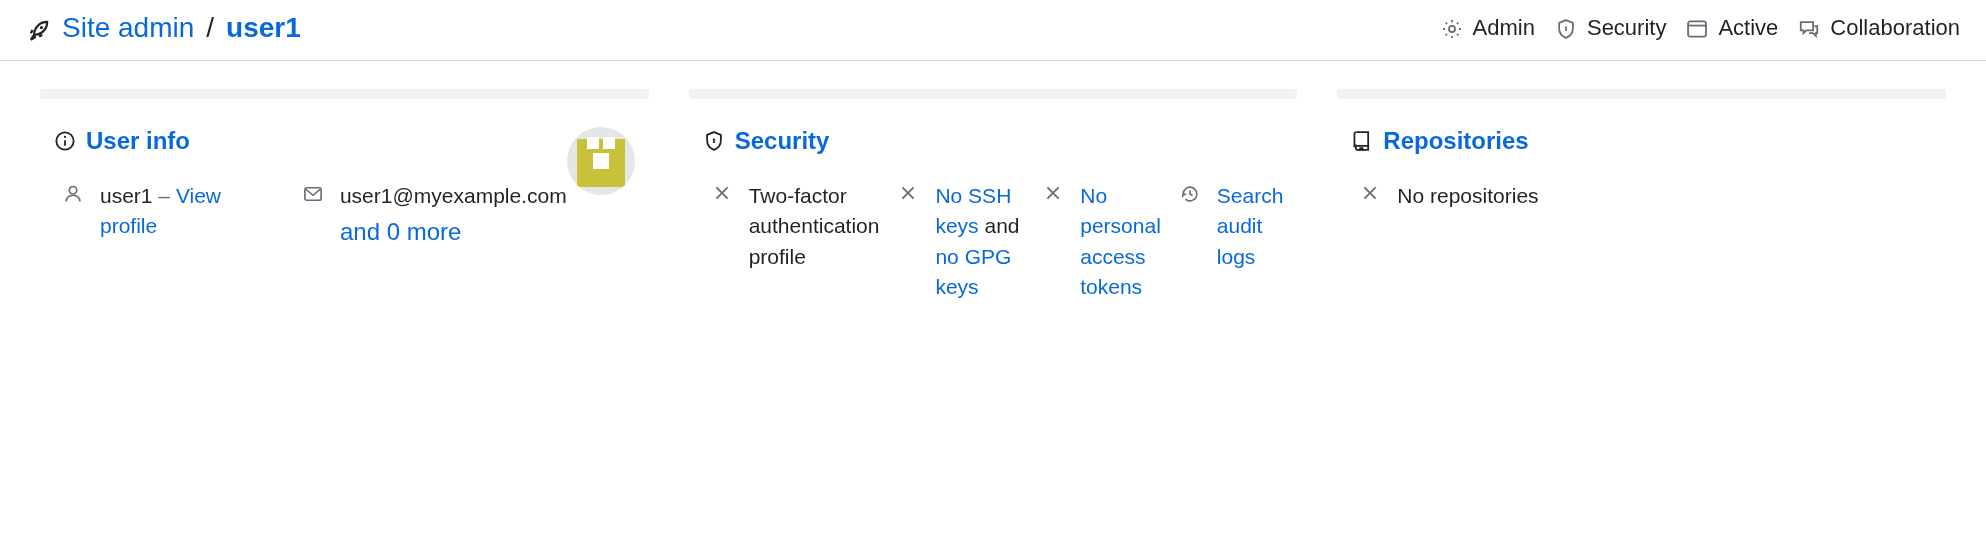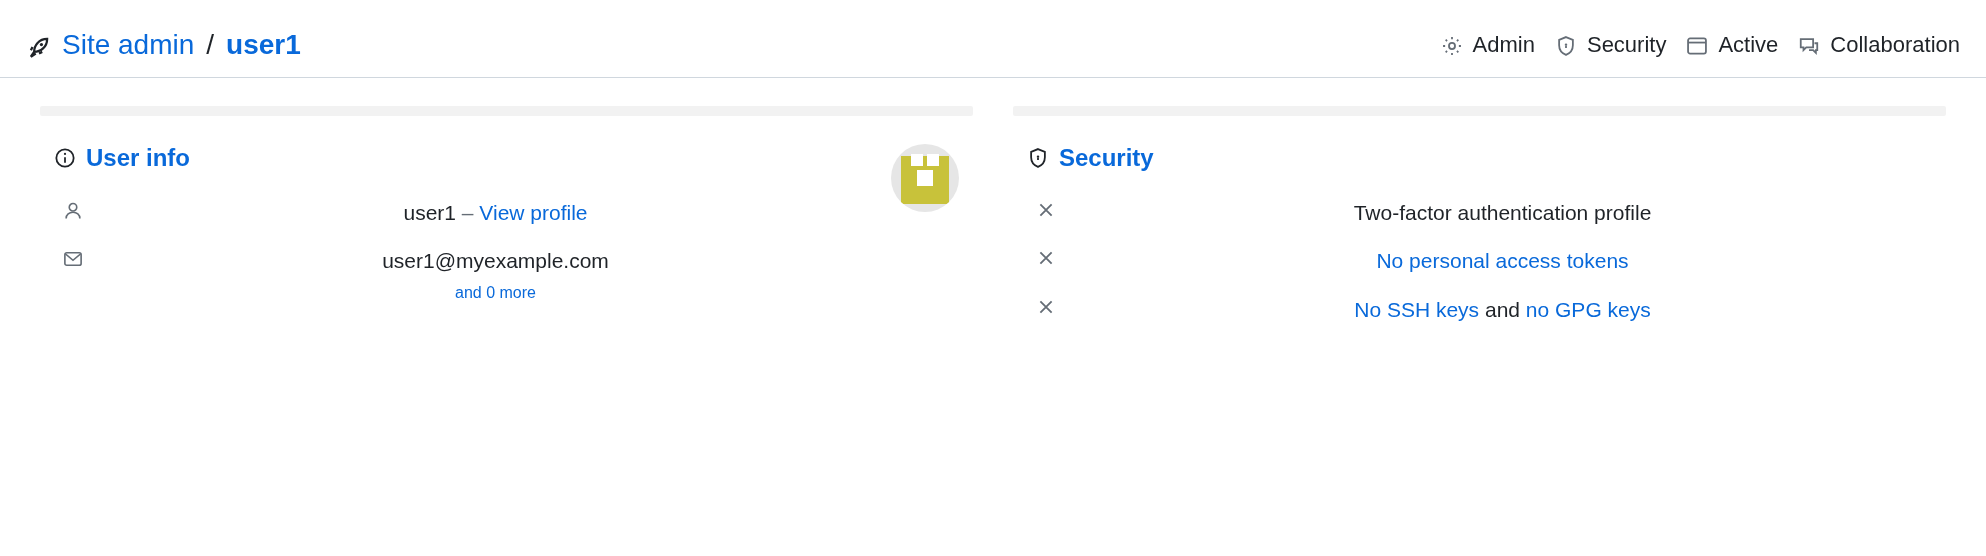--- a/index.html
+++ b/index.html
@@ -13,21 +13,20 @@
   a { text-decoration: none; }
   .link { color: #0969da; }
 
   
   .header {
     display: flex;
     align-items: center;
     justify-content: space-between;
     padding: 12px 26px 16px 26px;
     border-bottom: 1px solid #d0d7de;
-    margin-top: 17px;
   }
   .breadcrumb {
     display: flex;
     align-items: center;
     gap: 10px;
     font-size: 28px;
     font-weight: 400;
   }
   .breadcrumb .sep { color: #1f2328; font-weight: 400; margin: 0 2px; }
   .breadcrumb .crumb { color: #0969da; }
@@ -60,53 +59,52 @@
   }
   .col-bar {
     height: 10px;
     background: #f2f2f2;
     border-radius: 2px;
     margin-bottom: 28px;
   }
   .panel {
     padding-left: 14px;
     padding-right: 14px;
-    text-align: center;
   }
   .panel-header {
     display: flex;
     align-items: center;
     gap: 10px;
     margin-bottom: 26px;
   }
   .panel-header .title {
     font-size: 24px;
     font-weight: 600;
     color: #0969da;
     cursor: pointer;
   }
   .panel-header svg { color: #1f2328; }
 
   .item-list {
     display: flex;
-    flex-direction: column;
+    flex-direction: row;
     gap: 18px;
     padding-left: 8px;
   }
   .item {
     display: flex;
     align-items: flex-start;
     gap: 16px;
     font-size: 21px;
     line-height: 1.45;
   }
   .item .icon-slot { flex: 0 0 22px; display: flex; justify-content: center; padding-top: 3px; color: #656d76; }
   .item .text { flex: 1; }
   .muted { color: #656d76; }
-  .subline { font-size: 16px; margin-top: 4px; }
+  .subline { font-size: 24px; margin-top: 4px; }
 
   .avatar {
     width: 68px;
     height: 68px;
     border-radius: 50%;
     background: #e6e6e6;
     position: relative;
     overflow: hidden;
   }
   .avatar::before, .avatar::after {
@@ -267,30 +265,65 @@
               </svg>
           </span>
           <span class="text">Two-factor authentication profile</span>
         </div>
         <div class="item">
           <span class="icon-slot x-icon">
             <svg width="18" height="18" viewBox="0 0 16 16" stroke="currentColor" stroke-width="1.6">
                 <path d="M3 3l10 10M13 3L3 13"></path>
               </svg>
           </span>
-          <span class="text"><a class="link">No personal access tokens</a></span>
+          <span class="text">
+            <a class="link">No SSH keys</a><span> and </span><a class="link">no GPG keys</a>
+          </span>
         </div>
         <div class="item">
           <span class="icon-slot x-icon">
             <svg width="18" height="18" viewBox="0 0 16 16" stroke="currentColor" stroke-width="1.6">
                 <path d="M3 3l10 10M13 3L3 13"></path>
               </svg>
           </span>
-          <span class="text">
-            <a class="link">No SSH keys</a><span> and </span><a class="link">no GPG keys</a>
-          </span>
+          <span class="text"><a class="link">No personal access tokens</a></span>
+        </div>
+        <div class="item">
+          <span class="icon-slot">
+            <svg width="20" height="20" viewBox="0 0 16 16" fill="none" stroke="currentColor" stroke-width="1.3">
+              <path d="M2.5 8a5.5 5.5 0 1 1 1.8 4.1"></path>
+              <path d="M2 10.5L2.5 8l2.5.5"></path>
+              <path d="M8 5v3l2 1.2"></path>
+            </svg>
+          </span>
+          <span class="text"><a class="link">Search audit logs</a></span>
         </div>
       </div>
     </div>
   </div>
 
+  <div class="col">
+    <div class="col-bar"></div>
+    <div class="panel">
+      <div class="panel-header">
+        <span>
+          <svg width="22" height="22" viewBox="0 0 16 16" fill="none" stroke="currentColor" stroke-width="1.3">
+            <path d="M4 1.5h8.5v13H5a1.5 1.5 0 0 1 0-3h7.5"></path>
+            <path d="M4 1.5A1.5 1.5 0 0 0 2.5 3v9.5A1.5 1.5 0 0 1 4 11"></path>
+            <path d="M6 12.5v3l1.5-1 1.5 1v-3" fill="currentColor" stroke="none"></path>
+          </svg>
+        </span>
+        <a class="title">Repositories</a>
+      </div>
+      <div class="item-list">
+        <div class="item">
+          <span class="icon-slot x-icon">
+            <svg width="18" height="18" viewBox="0 0 16 16" stroke="currentColor" stroke-width="1.6">
+                <path d="M3 3l10 10M13 3L3 13"></path>
+              </svg>
+          </span>
+          <span class="text">No repositories</span>
+        </div>
+      </div>
+    </div>
+  </div>
 
 </div>
 
 </body></html>

